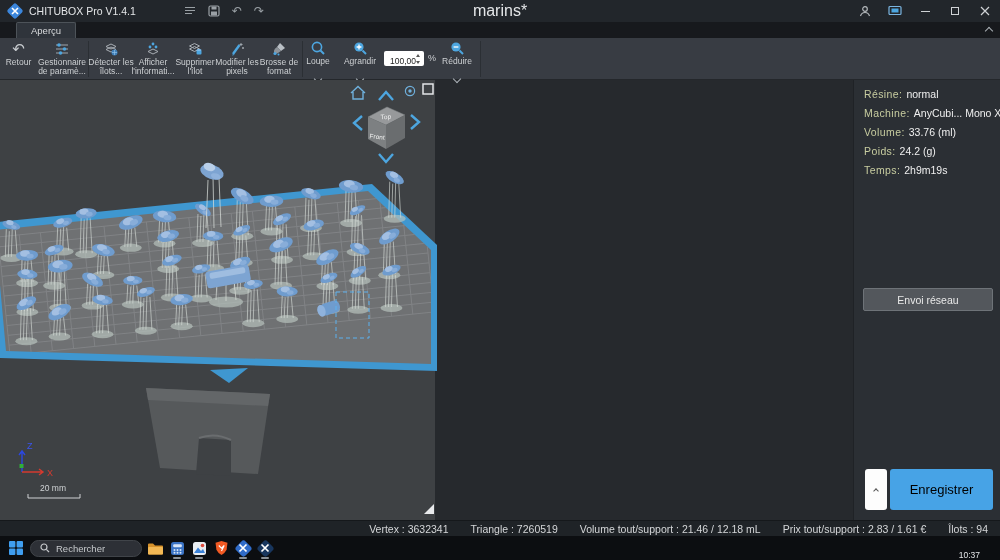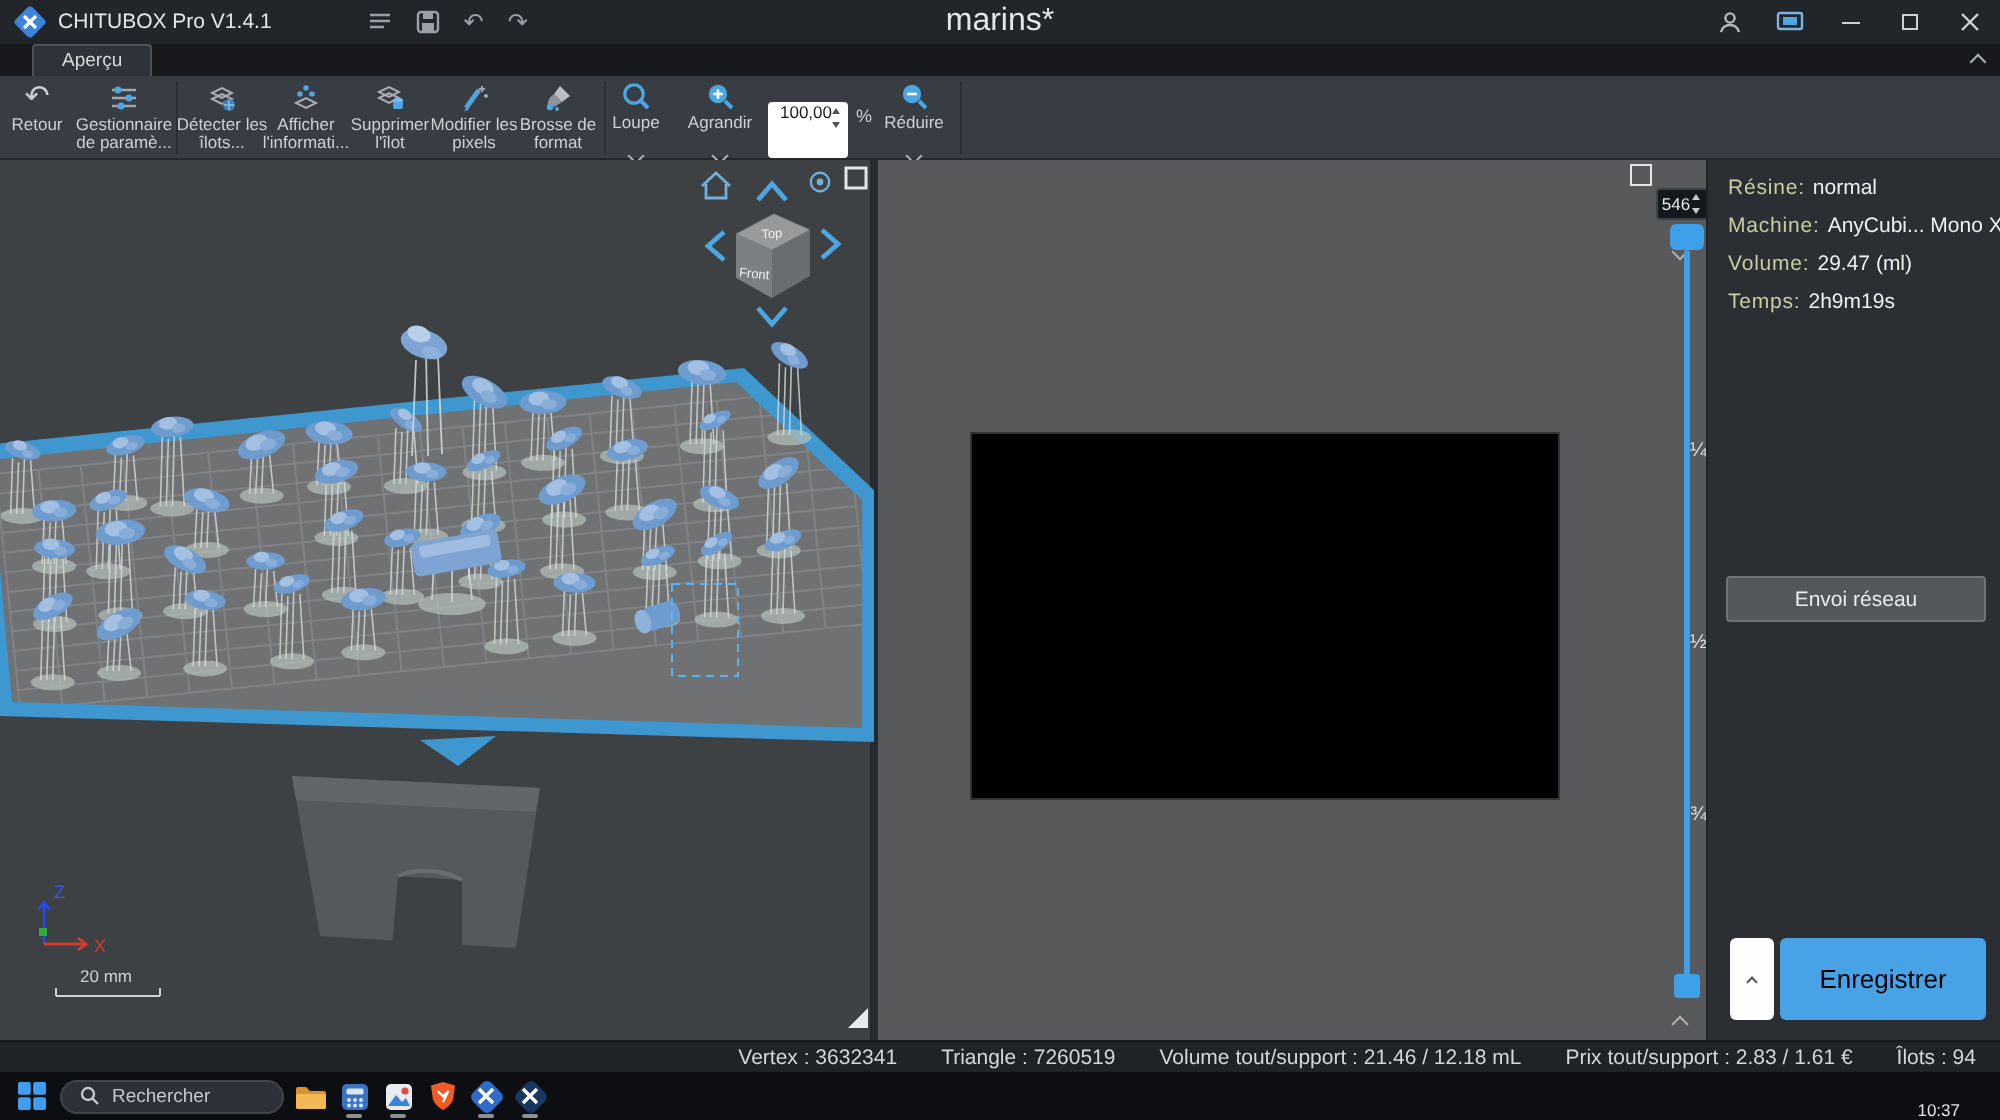--- a/index.html
+++ b/index.html
@@ -26,22 +26,22 @@
     font-size:9.5px;color:#d8dadc;display:flex;align-items:center}
   .ribbon-collapse{position:absolute;right:4px;top:3px;width:14px;height:12px;display:flex;align-items:center;justify-content:center}
   .chev{width:6px;height:6px;border-right:1.5px solid #aab0b6;border-bottom:1.5px solid #aab0b6;display:inline-block}
   .chev.up{transform:rotate(-135deg)}.chev.down{transform:rotate(45deg)}
   
   .toolbar{position:absolute;left:0;top:38px;width:1000px;height:42px;background:#383c43;border-bottom:1px solid #24272b}
   .tbtn{position:absolute;top:2px;height:38px;display:flex;flex-direction:column;align-items:center;justify-content:flex-start}
   .tbtn .ticon{height:18px;display:flex;align-items:center;justify-content:center;color:#c9cdd1;font-size:15px;line-height:14px}
   .tlbl{font-size:8.5px;line-height:9px;color:#cdd0d3;white-space:nowrap;text-align:center}
   .tsep{position:absolute;top:3px;width:1px;height:36px;background:#2b2f34}
-  .zoombox{position:absolute;left:384px;top:13px;width:40px;height:28px;background:#fff;border-radius:2px;
-    display:flex;align-items:flex-start;justify-content:flex-end;padding-right:8px;font-size:8.5px;color:#1d1d1d}
+  .zoombox{position:absolute;left:384px;top:13px;width:40px;height:15px;background:#fff;border-radius:2px;
+    display:flex;align-items:flex-end;justify-content:flex-end;padding-right:8px;font-size:8.5px;color:#1d1d1d}
   .zsteppers{position:absolute;right:1px;top:1px;width:7px;height:13px;display:flex;flex-direction:column;justify-content:space-between;padding:1.5px 0}
   .tri-up{width:0;height:0;border-left:2.5px solid transparent;border-right:2.5px solid transparent;border-bottom:3.5px solid #555}
   .tri-down{width:0;height:0;border-left:2.5px solid transparent;border-right:2.5px solid transparent;border-top:3.5px solid #555}
   .pct{position:absolute;left:428px;top:15px;font-size:9px;color:#cdd0d3}
   
   .main{position:absolute;left:0;top:80px;width:1000px;height:440px}
   .viewport3d{position:absolute;left:0;top:0;width:437px;height:440px;background:#3e4144;border-right:2px solid #26292d}
   .preview{position:absolute;left:439px;top:0;width:414px;height:440px;background:#58595a}
   .slice-black{position:absolute;left:46px;top:136px;width:295px;height:184px;background:#000;border:1px solid #333}
   .max-sq{width:11px;height:11px;border:1.5px solid #e3e5e7;background:transparent}
@@ -634,46 +634,27 @@
         </g>
 
         <g>
           <text x="53" y="411" font-size="8.5" fill="#cfd2d4" text-anchor="middle"><tspan id="scale-label">20 mm</tspan></text>
           <path d="M28 414 V418 M28 418 H80 M80 414 V418" fill="none" stroke="#cfd2d4" stroke-width="1"></path>
         </g>
         <polygon points="424,434 434,434 434,424" fill="#e8eaec"></polygon>
       </svg>
     </div>
 
-    <div class="preview">
-      <div class="slice-black"></div>
-      <span class="max-sq prev-max"></span>
-
-      <div class="layerbox">
-        <span>546</span>
-        <span class="lsteppers">
-            <span class="tri-up"></span>
-            <span class="tri-down"></span>
-          </span>
-      </div>
-      <span class="l-chev"><span class="chev down"></span></span>
-      <div class="track"></div>
-      <div class="handle-top"></div>
-      <div class="handle-bot"></div>
-      <span class="frac" style="top:140px">¼</span>
-      <span class="frac" style="top:236px">½</span>
-      <span class="frac" style="top:322px">¾</span>
-      <span class="l-chev2"><span class="chev up"></span></span>
-    </div>
 
     <div class="rightpanel">
       <div class="info">
         <div class="info-row"><span class="info-label">Résine:</span><span class="info-value">normal</span></div>
         <div class="info-row"><span class="info-label">Machine:</span><span class="info-value">AnyCubi... Mono X</span></div>
-        <div class="info-row"><span class="info-label">Volume:</span><span class="info-value">29.47 (ml)</span></div>
+        <div class="info-row"><span class="info-label">Volume:</span><span class="info-value">33.76 (ml)</span></div>
+        <div class="info-row"><span class="info-label">Poids:</span><span class="info-value">24.2 (g)</span></div>
         <div class="info-row"><span class="info-label">Temps:</span><span class="info-value">2h9m19s</span></div>
       </div>
       <div class="net-btn">Envoi réseau</div>
       <div class="save-row">
         <div class="save-drop">
             <span class="chev"></span>
           </div>
         <div class="save-btn">Enregistrer</div>
       </div>
     </div>

